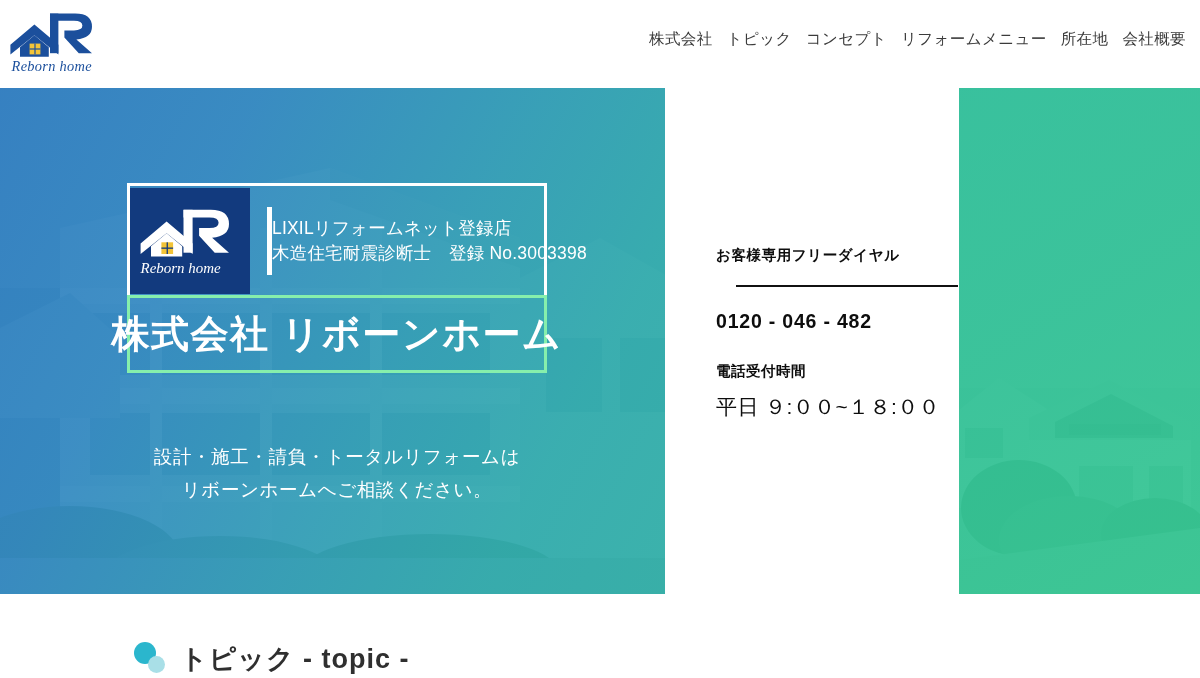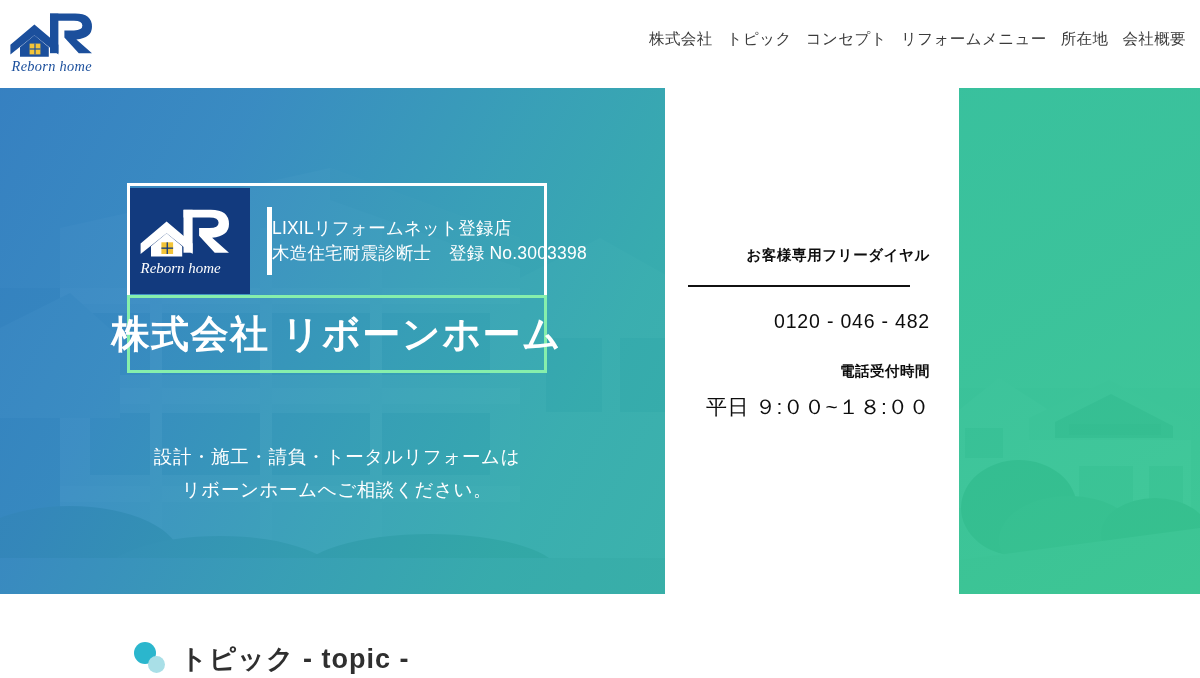--- a/index.html
+++ b/index.html
@@ -184,45 +184,45 @@
     color: #ffffff;
     font-size: 18.5px;
     line-height: 1.78;
     letter-spacing: 0.6px;
     margin-top: 9px;
   }
 
   
   .contact-block {
     position: absolute;
-    left: 668px;
+    left: 716px;
     top: 160px;
     width: 262px;
-    text-align: right;
+    text-align: left;
     color: #0d0d0d;
   }
 
   .contact-label {
     font-size: 14.5px;
     font-weight: bold;
     letter-spacing: 0.6px;
     line-height: 1;
   }
 
   .contact-rule {
     width: 222px;
     height: 2px;
     background: #111111;
     margin: 22px auto 0 auto;
   }
 
   .contact-phone {
     margin-top: 25px;
     font-size: 19.5px;
-    font-weight: normal;
+    font-weight: bold;
     letter-spacing: 0.8px;
     line-height: 1;
   }
 
   .contact-hours-label {
     margin-top: 33px;
     font-size: 14.5px;
     font-weight: bold;
     letter-spacing: 0.5px;
     line-height: 1;

